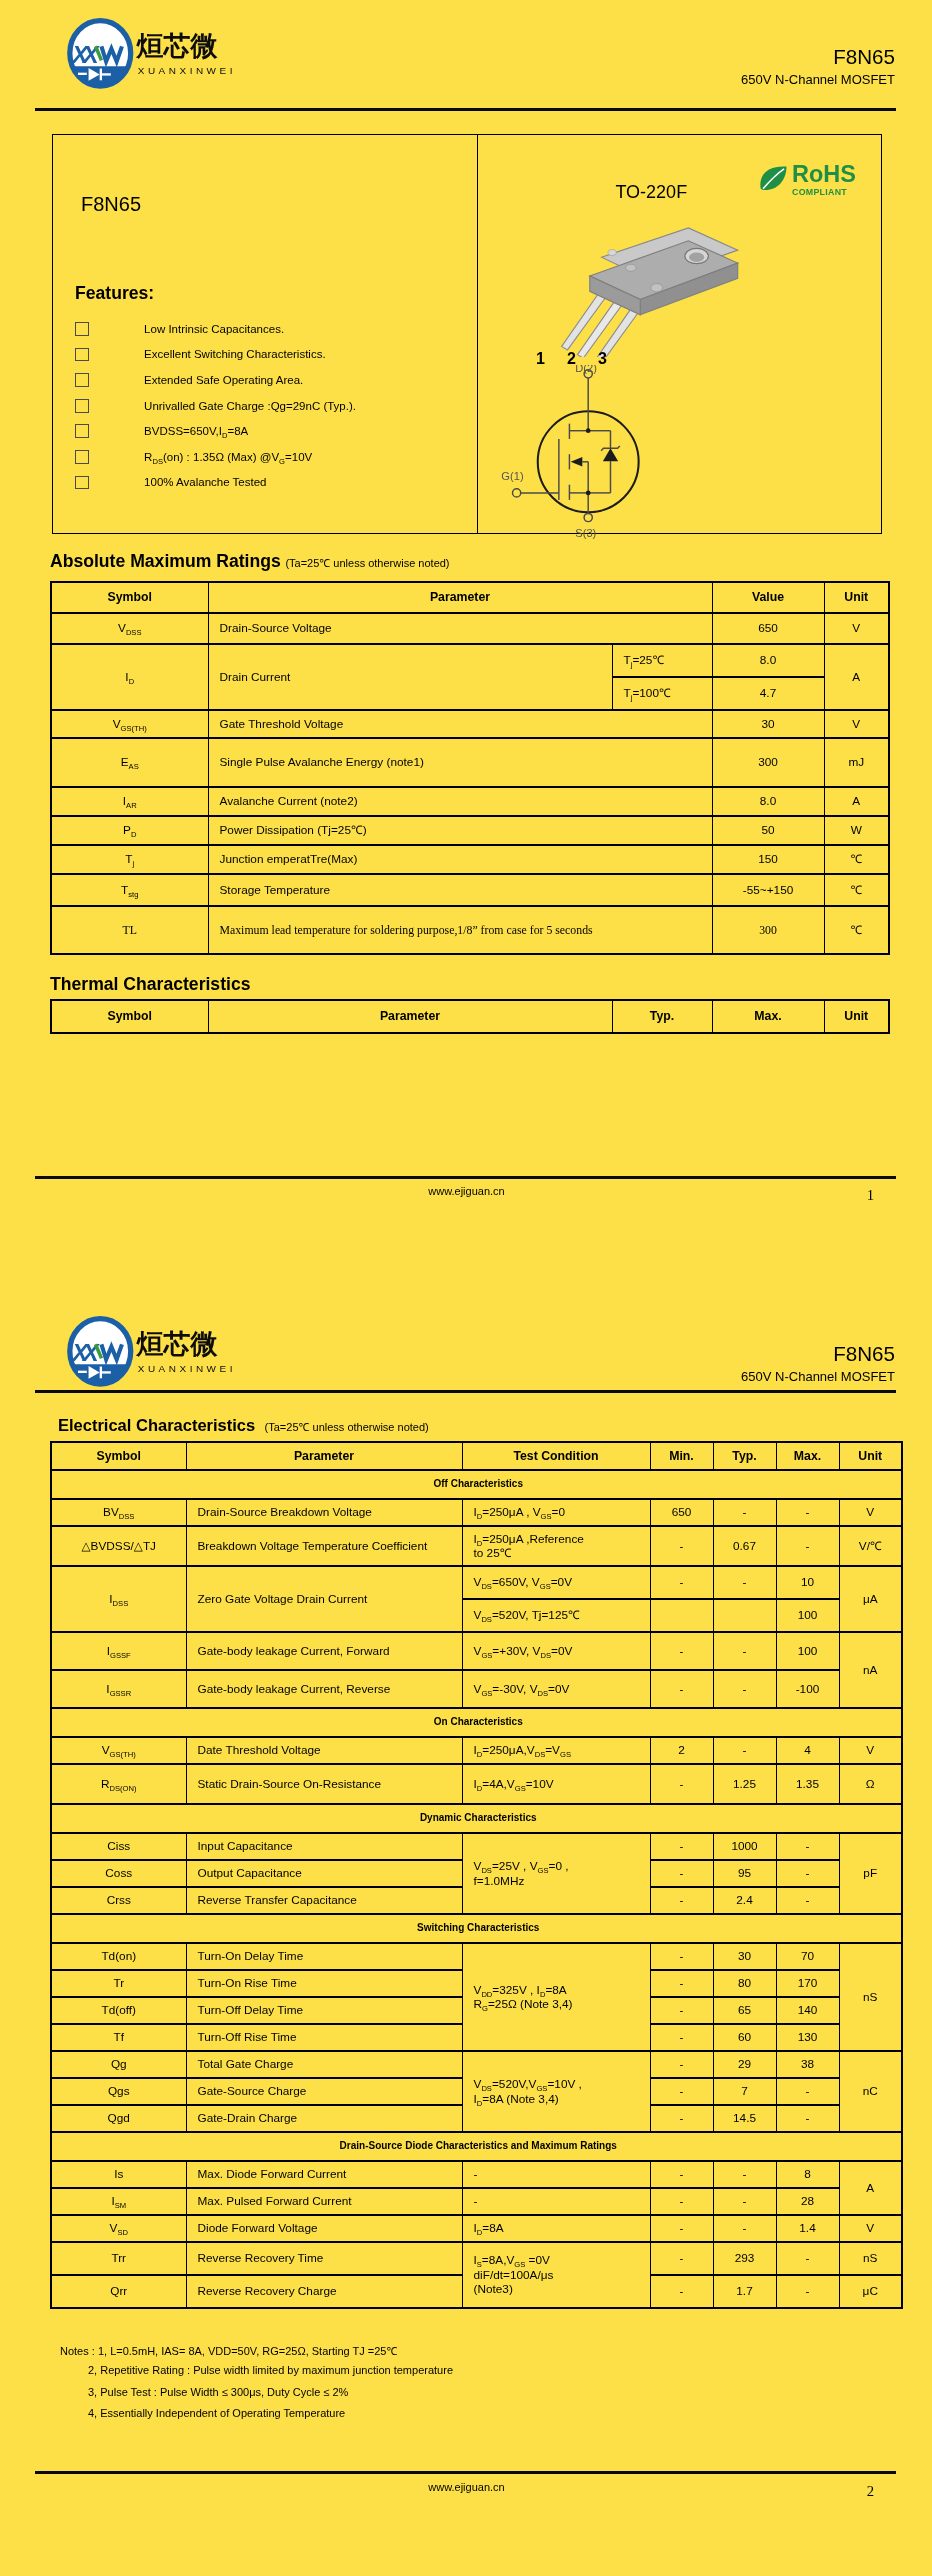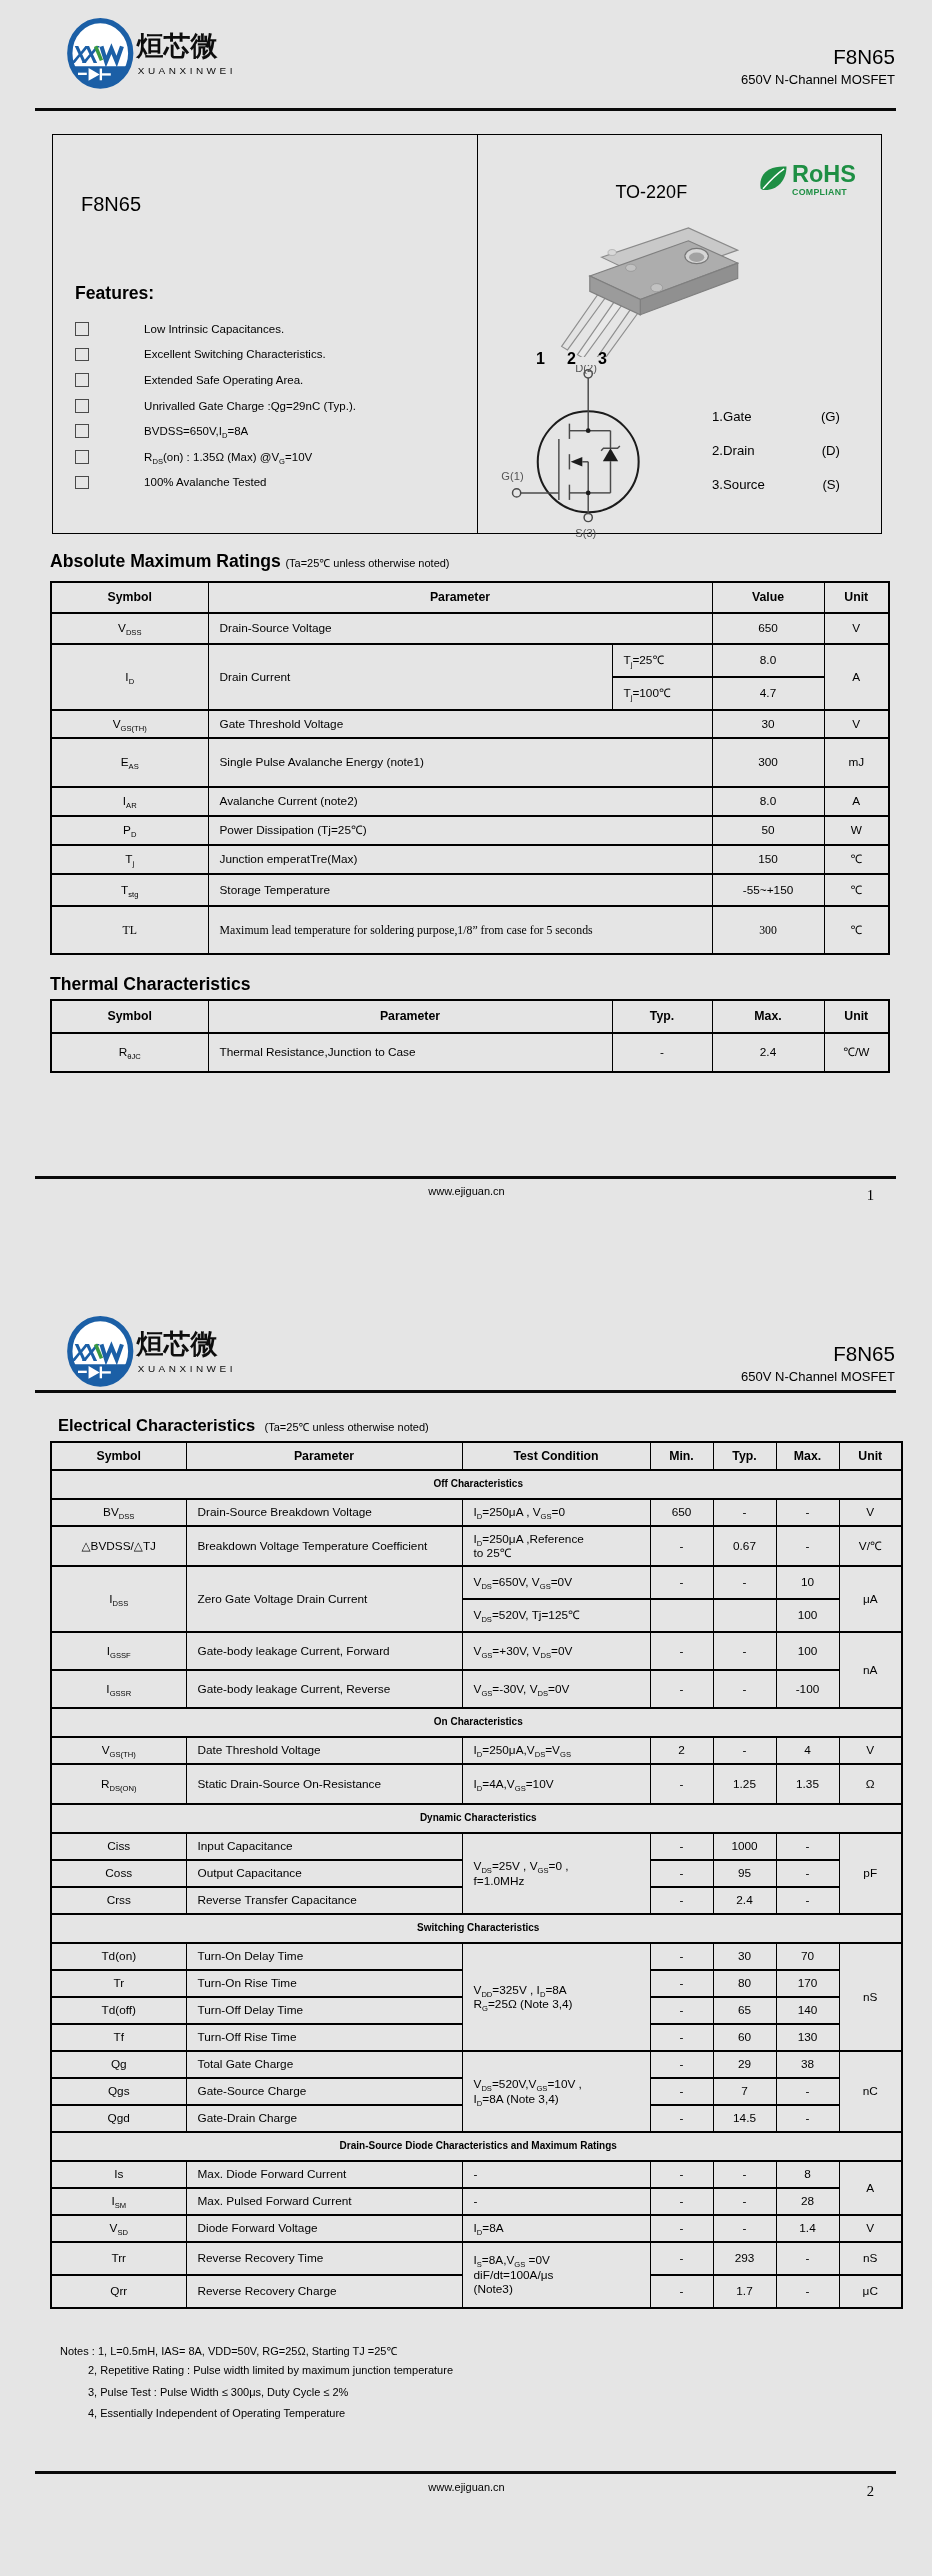--- a/index.html
+++ b/index.html
@@ -1,16 +1,16 @@
 <!DOCTYPE html>
 <html style="font-size:9.4px"><head>
 <meta charset="utf-8">
 <style>
   html,body{margin:0;padding:0;background:#fff;}
-  .sheet{position:relative;width:933px;height:2576px;background:#e5e5e5;color:#000;
+  .sheet{position:relative;width:933px;height:2576px;background:#fde047;color:#000;
          font-family:"Liberation Sans",sans-serif;overflow:hidden;}
   .abs{position:absolute;}
   .rule{position:absolute;left:35px;width:861px;height:2.9px;background:#0a0a0a;}
   
   .hdr-right{position:absolute;right:38px;text-align:right;}
   .hdr-part{font-size:20.6px;line-height:1.1;}
   .hdr-sub{font-size:13px;margin-top:3.5px;}
   svg text{font-family:"Liberation Sans",sans-serif;}
   
   .boxes{position:absolute;left:52px;top:134px;width:830px;height:400px;
@@ -178,34 +178,20 @@
         </g>
         <polygon points="120,165 140,157 140,173" fill="#1c1c1c"></polygon>
         <polygon points="188,142 175,164 201,164" fill="#1c1c1c"></polygon>
         <circle cx="150" cy="112" r="4" fill="#1c1c1c"></circle>
         <circle cx="150" cy="218" r="4" fill="#1c1c1c"></circle>
         <text x="128" y="12" font-size="19" fill="#555">D(2)</text>
         <text x="2" y="196" font-size="19" fill="#555">G(1)</text>
         <text x="128" y="293" font-size="19" fill="#555">S(3)</text>
       </svg>
 
-      <div class="pinlist">
-        <div class="pinrow">
-          <span>1.Gate</span>
-          <span>(G)</span>
-        </div>
-        <div class="pinrow">
-          <span>2.Drain</span>
-          <span>(D)</span>
-        </div>
-        <div class="pinrow">
-          <span>3.Source</span>
-          <span>(S)</span>
-        </div>
-      </div>
     </div>
   </div>
 
   <div class="abs" style="left:50px;top:551px;">
     <span class="h1">Absolute Maximum Ratings</span><span class="note">(Ta=25℃ unless otherwise noted)</span>
   </div>
 
   <table class="t abs" style="left:50px;top:581px;width:837px;">
     <colgroup>
         <col style="width:157px">
@@ -294,27 +280,20 @@
         <col style="width:112px">
         <col style="width:65px">
       </colgroup>
     <tbody>
         <tr class="hd r56">
       <td>Symbol</td>
       <td>Parameter</td>
       <td>Typ.</td>
       <td>Max.</td>
       <td>Unit</td>
-    </tr>
-    <tr class="r66">
-      <td>R<sub>θJC</sub></td>
-      <td class="p">Thermal Resistance,Junction to Case</td>
-      <td>-</td>
-      <td>2.4</td>
-      <td>℃/W</td>
     </tr>
   </tbody>
     </table>
 
   <div class="rule" style="top:1176px;"></div>
   <div class="footer-url" style="top:1185px;">www.ejiguan.cn</div>
   <div class="pagenum" style="top:1187px;">1</div>
 
   <div class="abs" style="left:65px;top:1315px;">
     <svg width="176" height="75" viewBox="0 0 300 128">

